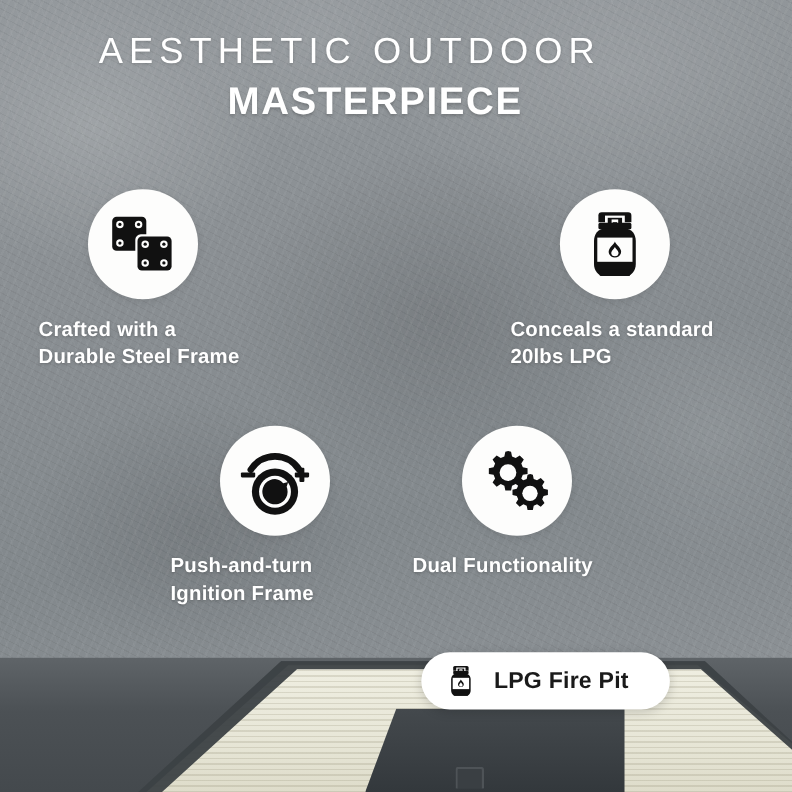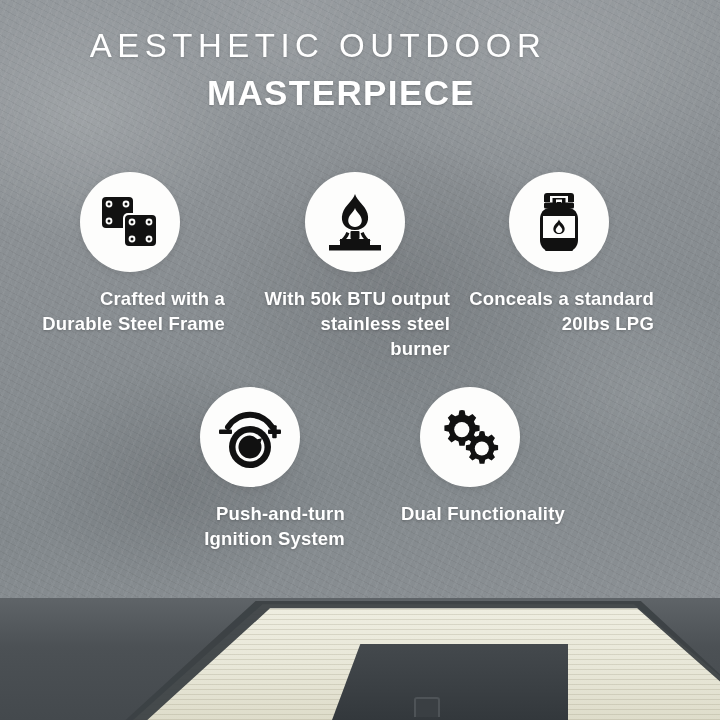--- a/index.html
+++ b/index.html
@@ -84,21 +84,21 @@
     margin-top:7px;
     font-size:35px; font-weight:bold;
     letter-spacing:1.4px;
     color:#ffffff;
     line-height:1.15;
     text-shadow:0 1px 3px rgba(0,0,0,.2);
     padding-left:46px;
   }
 
   
-  .feature { position:absolute; width:190px; text-align:right; }
+  .feature { position:absolute; width:190px; text-align:left; }
   .bubble {
     width:100px; height:100px; margin:0 auto;
     border-radius:50%;
     background:#fdfdfc;
     display:flex; align-items:center; justify-content:center;
     box-shadow:0 2px 8px rgba(0,0,0,.10);
   }
   .bubble svg { display:block; }
   .cap {
     margin-top:15px;
@@ -171,36 +171,20 @@
           <circle cx="33" cy="48" r="3.4" fill="#fdfdfc"></circle>
             <circle cx="33" cy="48" r="1.5" fill="#111111"></circle>
           <circle cx="50" cy="48" r="3.4" fill="#fdfdfc"></circle>
             <circle cx="50" cy="48" r="1.5" fill="#111111"></circle>
         </svg>
       </span>
     </div>
     <div class="cap">Crafted with a Durable Steel Frame</div>
   </div>
 
-  <div class="feature" id="f2">
-    <div class="bubble">
-      <span>
-        <svg width="64" height="64" viewBox="0 0 64 64" fill="#111111">
-          <path d="M32 4c-2 7-10 11-12.5 19.5C17 32 22 40 32 40s15-8 12.5-16.5C42 15 34 11 32 4z"></path>
-          <path d="M32 18c-1.2 4-5.5 6.2-6.6 11-.9 4 1.8 8 6.6 8s7.5-4 6.6-8c-1.1-4.8-5.4-7-6.6-11z" fill="#fdfdfc"></path>
-          <rect x="27.5" y="41" width="9" height="8" rx="1"></rect>
-          <path d="M16 51c3-1.6 6-5.4 7.4-9l3 1.3C25 47.6 22.6 50 20.6 51z"></path>
-          <path d="M48 51c-3-1.6-6-5.4-7.4-9l-3 1.3c1.4 4.3 3.8 6.7 5.8 7.7z"></path>
-          <rect x="17" y="49" width="30" height="6"></rect>
-          <rect x="6" y="55" width="52" height="5.5"></rect>
-        </svg>
-      </span>
-    </div>
-    <div class="cap">With 50k BTU output stainless steel burner</div>
-  </div>
 
   <div class="feature" id="f3">
     <div class="bubble">
       <span>
         <svg width="60" height="64" viewBox="0 0 60 64" fill="#111111">
           <path d="M18 3h24a3 3 0 0 1 3 3v6H15V6a3 3 0 0 1 3-3z"></path>
           <rect x="21" y="6" width="18" height="9" fill="#fdfdfc"></rect>
           <rect x="23.5" y="8" width="13" height="6.5"></rect>
           <rect x="27" y="9.5" width="6" height="5" fill="#fdfdfc"></rect>
           <rect x="28" y="12" width="4" height="5"></rect>
@@ -223,31 +207,49 @@
           <path d="M12 22A26 26 0 0 1 56 22" stroke="#111111" stroke-width="6" fill="none" stroke-linecap="round"></path>
           <rect x="3" y="24.5" width="13" height="4.5" rx="1"></rect>
           <rect x="52" y="24.5" width="13" height="4.5" rx="1"></rect>
           <rect x="56.2" y="20.2" width="4.5" height="13" rx="1"></rect>
           <circle cx="34" cy="42" r="21"></circle>
           <circle cx="34" cy="42" r="14.5" fill="#fdfdfc"></circle>
           <path d="M34 30.5a11.5 11.5 0 1 0 10.6 7.1l1.4-4.4-4.6 1.1A11.45 11.45 0 0 0 34 30.5z"></path>
         </svg>
       </span>
     </div>
-    <div class="cap">Push-and-turn Ignition System</div>
+    <div class="cap">Push-and-turn Ignition Frame</div>
   </div>
 
   <div class="feature" id="f5">
     <div class="bubble">
       <span>
         <svg width="66" height="62" viewBox="0 0 66 62" fill="#111111">
           <path d="M25 4l2.6.6.9 4.3 3.3 1.4 3.7-2.3 3.7 3.7-2.3 3.7 1.4 3.3 4.3.9v5.2l-4.3.9-1.4 3.3 2.3 3.7-3.7 3.7-3.7-2.3-3.3 1.4-.9 4.3h-5.2l-.9-4.3-3.3-1.4-3.7 2.3-3.7-3.7 2.3-3.7-1.4-3.3-4.3-.9v-5.2l4.3-.9 1.4-3.3-2.3-3.7 3.7-3.7 3.7 2.3 3.3-1.4.9-4.3z"></path>
           <circle cx="24.8" cy="23.6" r="7.6" fill="#fdfdfc"></circle>
           <path d="M45 25l2.4.5.8 3.9 3 1.3 3.4-2.1 3.4 3.4-2.1 3.4 1.3 3 3.9.8v4.8l-3.9.8-1.3 3 2.1 3.4-3.4 3.4-3.4-2.1-3 1.3-.8 3.9h-4.8l-.8-3.9-3-1.3-3.4 2.1-3.4-3.4 2.1-3.4-1.3-3-3.9-.8v-4.8l3.9-.8 1.3-3-2.1-3.4 3.4-3.4 3.4 2.1 3-1.3.8-3.9z"></path>
           <circle cx="44.8" cy="42.5" r="7" fill="#fdfdfc"></circle>
         </svg>
       </span>
     </div>
     <div class="cap">Dual Functionality</div>
   </div>
 
+  <div class="pill">
+    <span class="pill-icon">
+      <svg width="28" height="34" viewBox="0 0 60 64" fill="#111111">
+        <path d="M18 3h24a3 3 0 0 1 3 3v6H15V6a3 3 0 0 1 3-3z"></path>
+        <rect x="21" y="6" width="18" height="9" fill="#ffffff"></rect>
+        <rect x="23.5" y="8" width="13" height="6.5"></rect>
+        <rect x="27" y="9.5" width="6" height="5" fill="#ffffff"></rect>
+        <rect x="28" y="12" width="4" height="5"></rect>
+        <rect x="15" y="12.5" width="30" height="6" rx="1.5"></rect>
+        <path d="M20 18h20c5 0 9 5 9 11v21c0 6-4 11-9 11H20c-5 0-9-5-9-11V29c0-6 4-11 9-11z"></path>
+        <rect x="14" y="26" width="32" height="22" fill="#ffffff"></rect>
+        <path d="M30 29.5c-1 3-4.6 4.6-5.5 8.2-.8 3.2 1.5 6.3 5.5 6.3s6.3-3.1 5.5-6.3c-.9-3.6-4.5-5.2-5.5-8.2z"></path>
+        <path d="M30 34.5c-.6 1.8-2.7 2.7-3.2 4.8-.5 1.9.9 3.7 3.2 3.7s3.7-1.8 3.2-3.7c-.5-2.1-2.6-3-3.2-4.8z" fill="#ffffff"></path>
+        <rect x="16" y="55" width="28" height="6" rx="1.5"></rect>
+      </svg>
+    </span>
+    <span class="pill-label">LPG Fire Pit</span>
+  </div>
 
 </div>
 
 </body></html>

